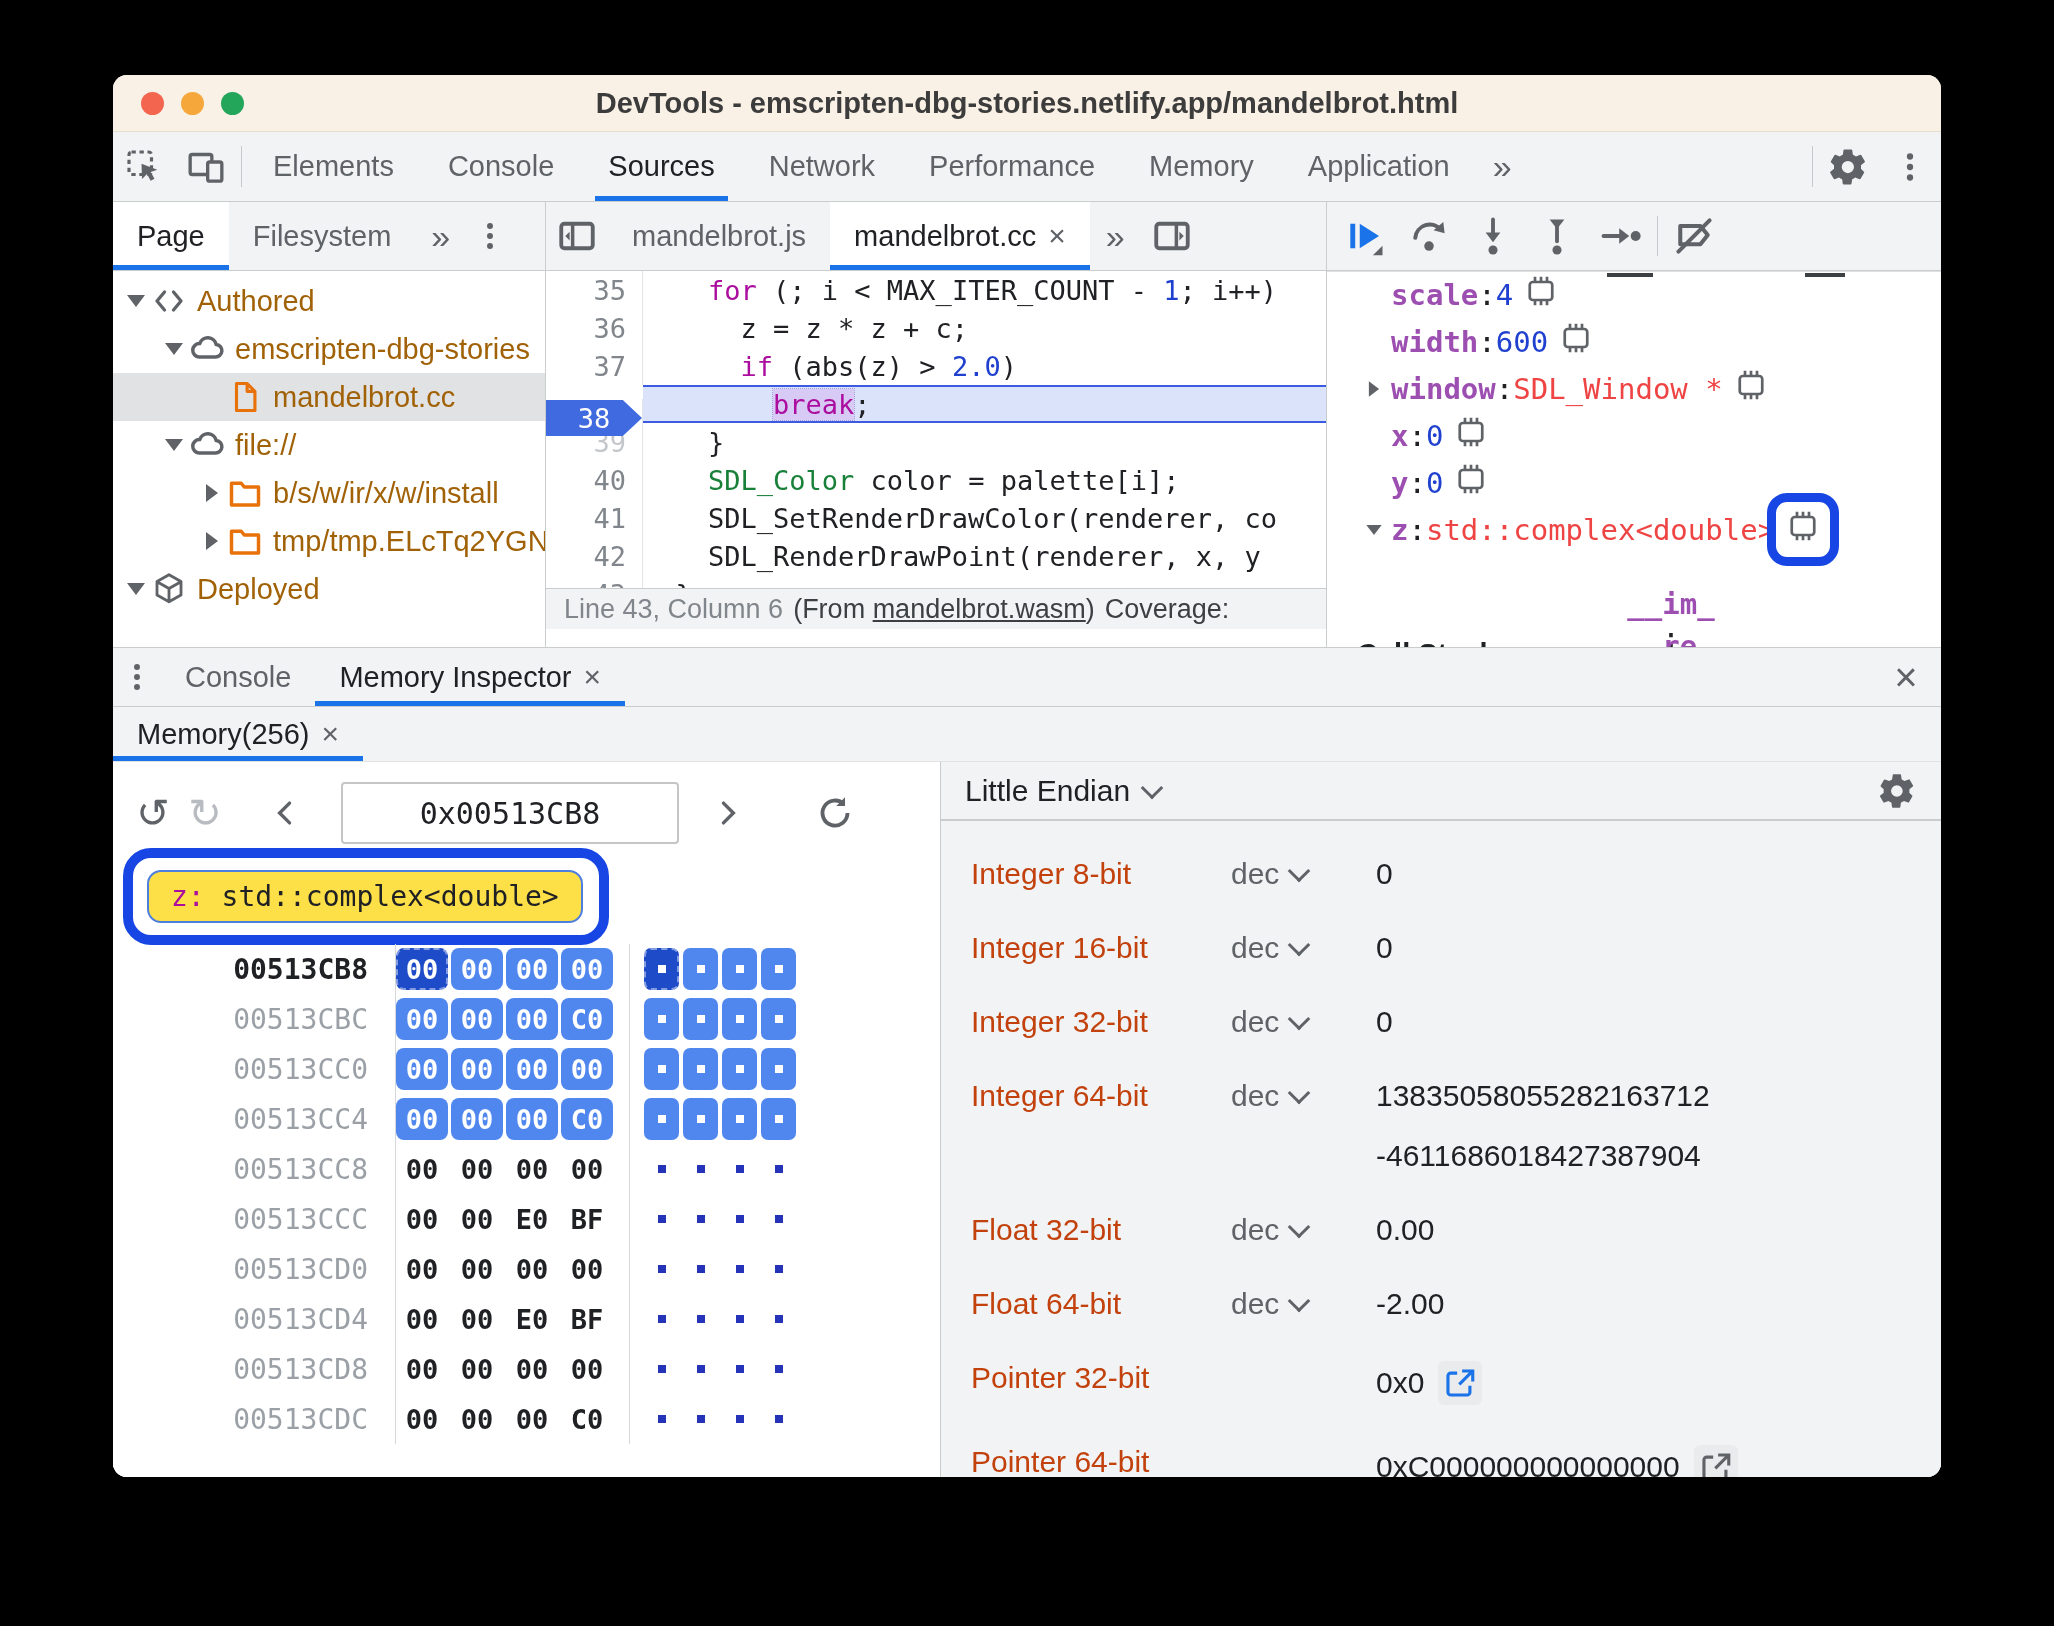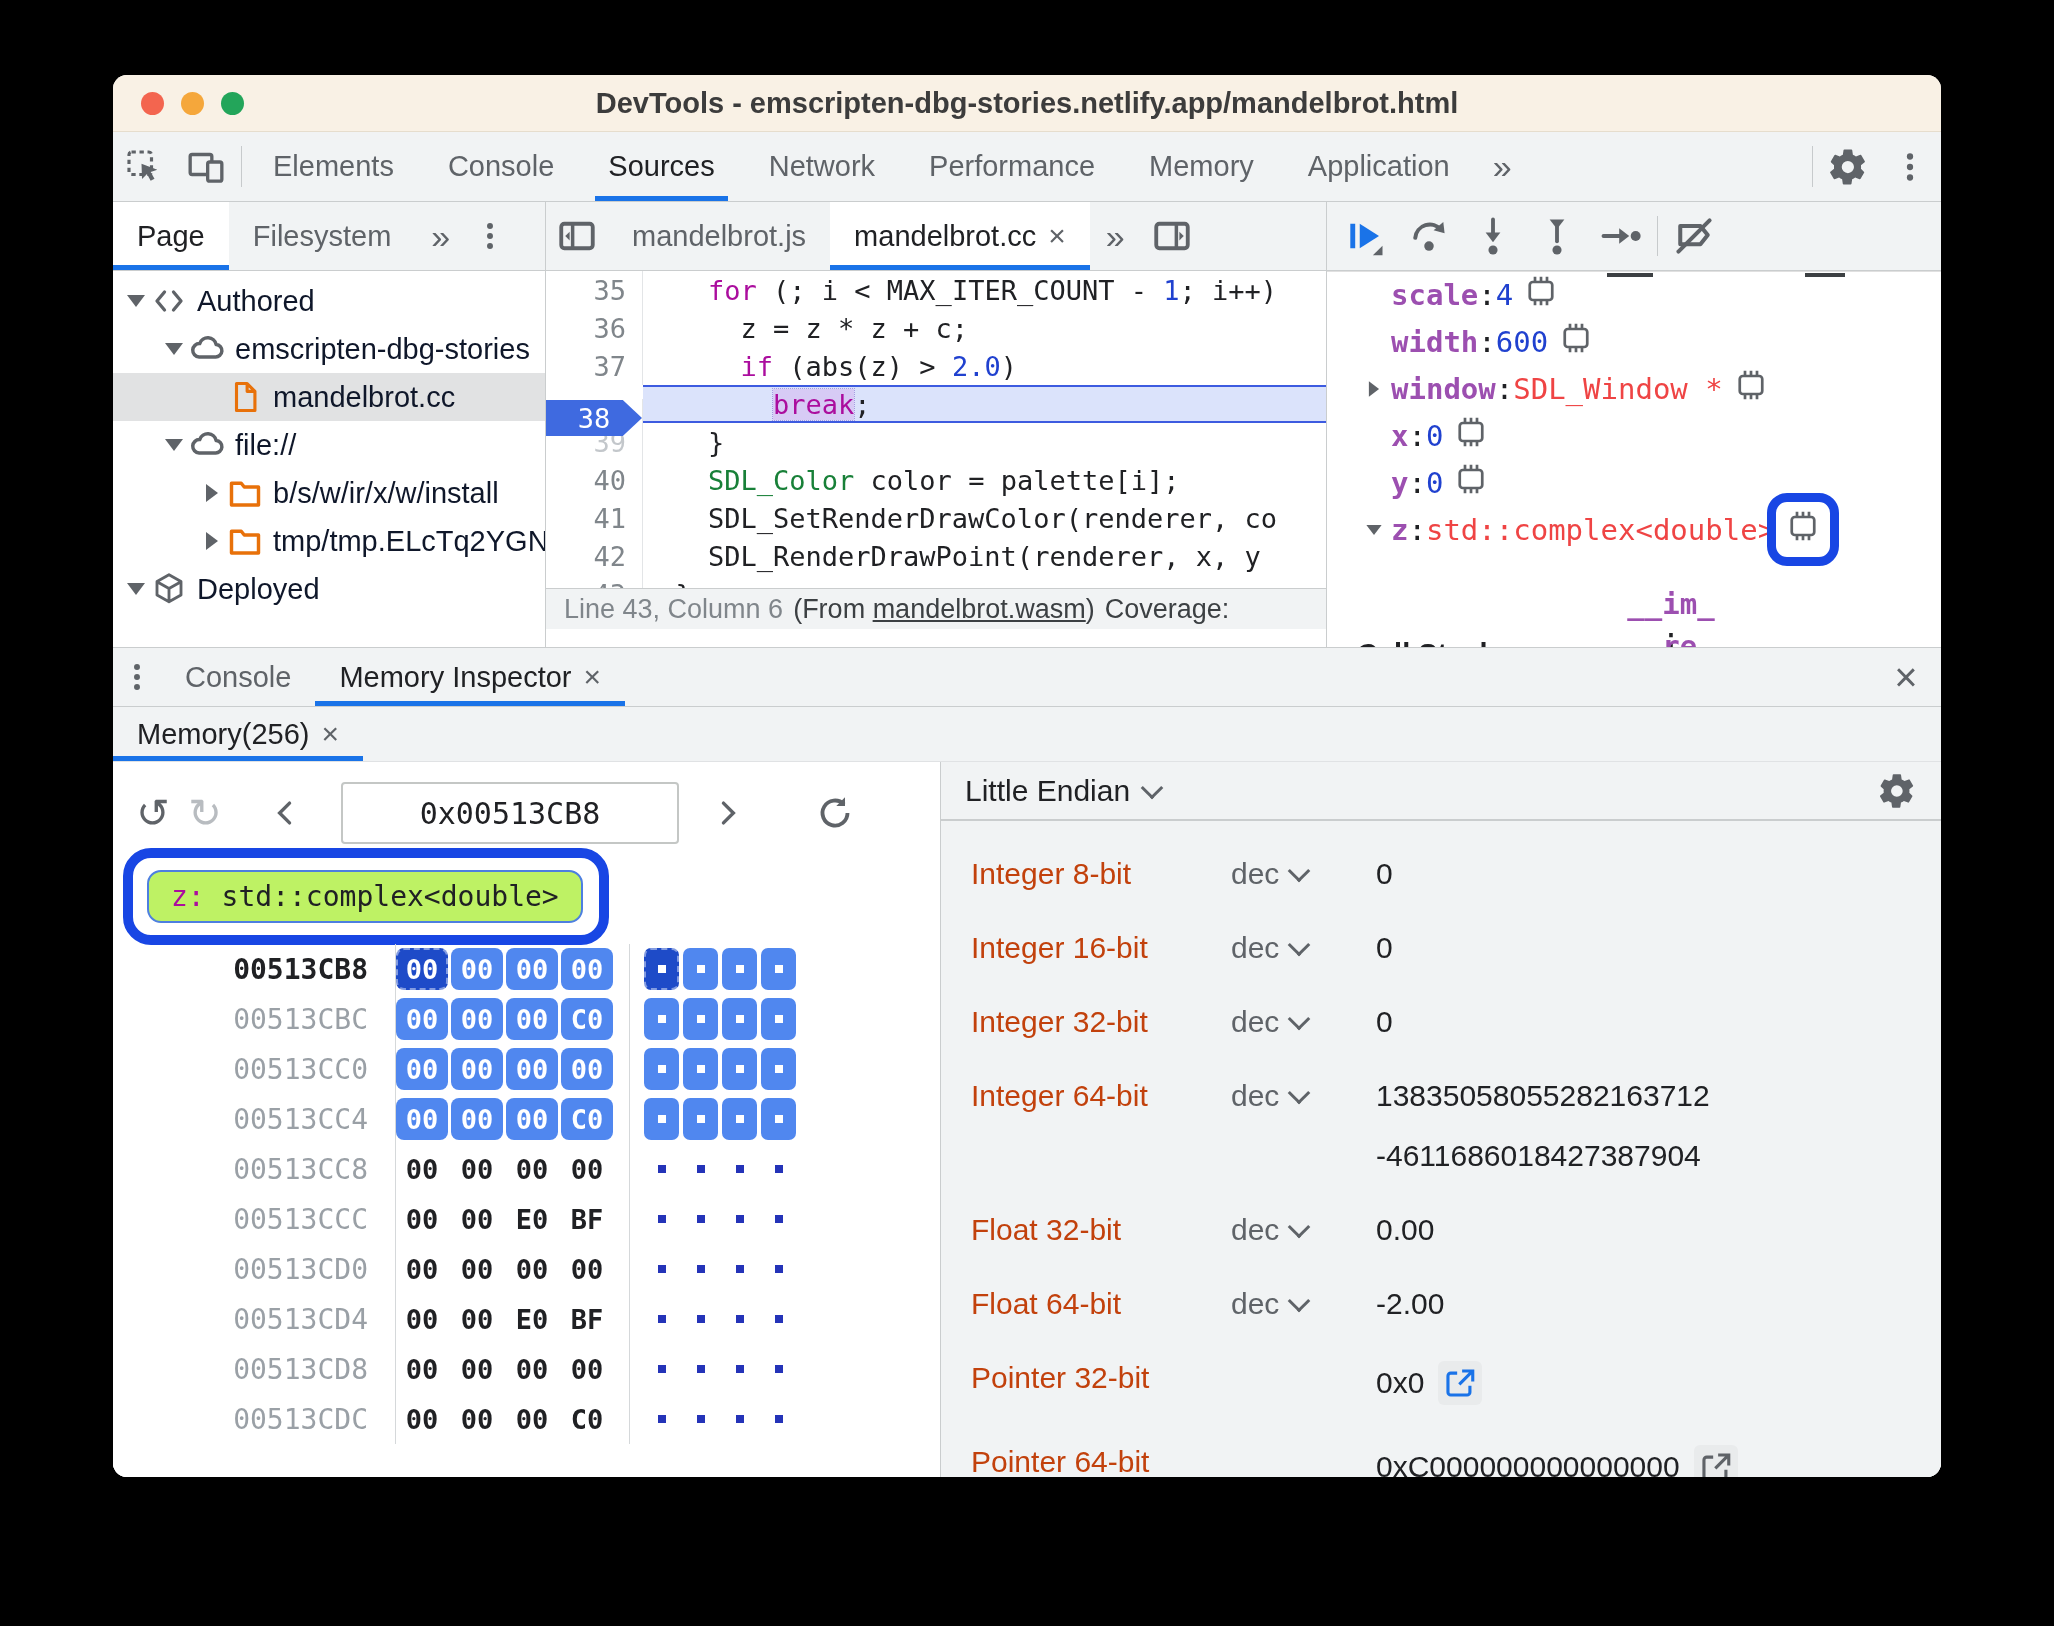--- a/index.html
+++ b/index.html
@@ -33,21 +33,21 @@
   .col-editor{width:780px;border-right:1px solid #cacdce;display:flex;flex-direction:column;}
   .col-debug{flex:1;display:flex;flex-direction:column;}
   .strip{height:68px;background:#f1f3f4;border-bottom:1px solid #cacdce;display:flex;align-items:stretch;flex:0 0 auto;}
   .strip-tab{padding:0 24px;display:flex;align-items:center;font-size:29px;color:#5f6368;position:relative;cursor:pointer;white-space:nowrap;gap:12px;}
   .strip-tab.sel{color:#202124;background:#fff;text-align:center;}
   .strip-tab.sel::after{content:"";position:absolute;left:0;right:0;bottom:0;height:5px;background:#1a73e8;}
   .strip-tab .x{font-size:30px;color:#5f6368;}
   .kebab{width:48px;display:flex;align-items:center;justify-content:center;cursor:pointer;}
   
   .tree{flex:1;overflow:hidden;background:#fff;padding-top:6px;}
-  .tree-row{height:48px;display:flex;align-items:center;font-size:29px;color:#0f172a;cursor:pointer;white-space:nowrap;}
+  .tree-row{height:48px;display:flex;align-items:center;font-size:29px;color:#a16207;cursor:pointer;white-space:nowrap;}
   .tree-row.sel{background:#e1e2e3;}
   .tw-arrow{width:26px;display:flex;justify-content:center;flex:0 0 26px;}
   .tw-icon{width:40px;display:flex;justify-content:center;flex:0 0 40px;margin-right:8px;}
   .tri-down{width:0;height:0;border-left:9px solid transparent;border-right:9px solid transparent;border-top:12px solid #5f6368;}
   .tri-right{width:0;height:0;border-top:9px solid transparent;border-bottom:9px solid transparent;border-left:12px solid #5f6368;}
   
   .code-area{height:317px;overflow:hidden;background:#fff;position:relative;flex:0 0 auto;}
   .code-row{height:38px;display:flex;align-items:center;font-family:"DejaVu Sans Mono", monospace;font-size:27px;}
   .gutter{width:97px;flex:0 0 97px;text-align:right;padding-right:16px;box-sizing:border-box;
           color:#80868b;border-right:1px solid #e3e5e7;height:100%;display:flex;align-items:center;justify-content:flex-end;}
@@ -88,21 +88,21 @@
   .drawer-body{flex:1;display:flex;overflow:hidden;}
   .hexpane{width:827px;flex:0 0 827px;position:relative;background:#fff;}
   .mem-toolbar{position:absolute;left:0;top:18px;height:66px;width:100%;display:flex;align-items:center;}
   .mi-btn{display:flex;align-items:center;justify-content:center;cursor:pointer;}
   .undo{font-size:40px;color:#5f6368;width:52px;}
   .redo{font-size:40px;color:#b8bcc0;width:52px;}
   .addr-input{width:330px;height:56px;border:2px solid #c4c7c5;border-radius:4px;background:#fff;
               font-family:"DejaVu Sans Mono", monospace;font-size:30px;color:#202124;text-align:center;}
   .tagwrap{position:absolute;left:34px;top:108px;}
   .tagring{position:absolute;left:-24px;top:-22px;right:-26px;bottom:-22px;border:10px solid #1846e4;border-radius:28px;}
-  .tagpill{position:relative;background:#bef264;border:2px solid #4d7fe0;border-radius:14px;padding:8px 22px;
+  .tagpill{position:relative;background:#fde047;border:2px solid #4d7fe0;border-radius:14px;padding:8px 22px;
            font-family:"DejaVu Sans Mono", monospace;font-size:28px;color:#202124;white-space:nowrap;}
   .tag-name{color:#ab0d9e;}
   .hexgrid{position:absolute;left:0;top:182px;right:0;}
   .hexline{position:absolute;width:1px;background:#d5d8da;top:182px;height:500px;}
   .hexrow{height:50px;display:flex;align-items:center;font-family:"DejaVu Sans Mono", monospace;}
   .h-addr{width:267px;flex:0 0 267px;text-align:right;font-size:28px;color:#9aa0a6;padding-right:12px;box-sizing:border-box;}
   .h-addr.cur{color:#202124;font-weight:bold;}
   .h-bytes{display:flex;gap:3px;margin-left:16px;width:220px;flex:0 0 220px;}
   .bcell{width:52px;height:42px;border-radius:8px;display:flex;align-items:center;justify-content:center;
          font-size:27px;font-weight:bold;color:#202124;cursor:pointer;box-sizing:border-box;}

